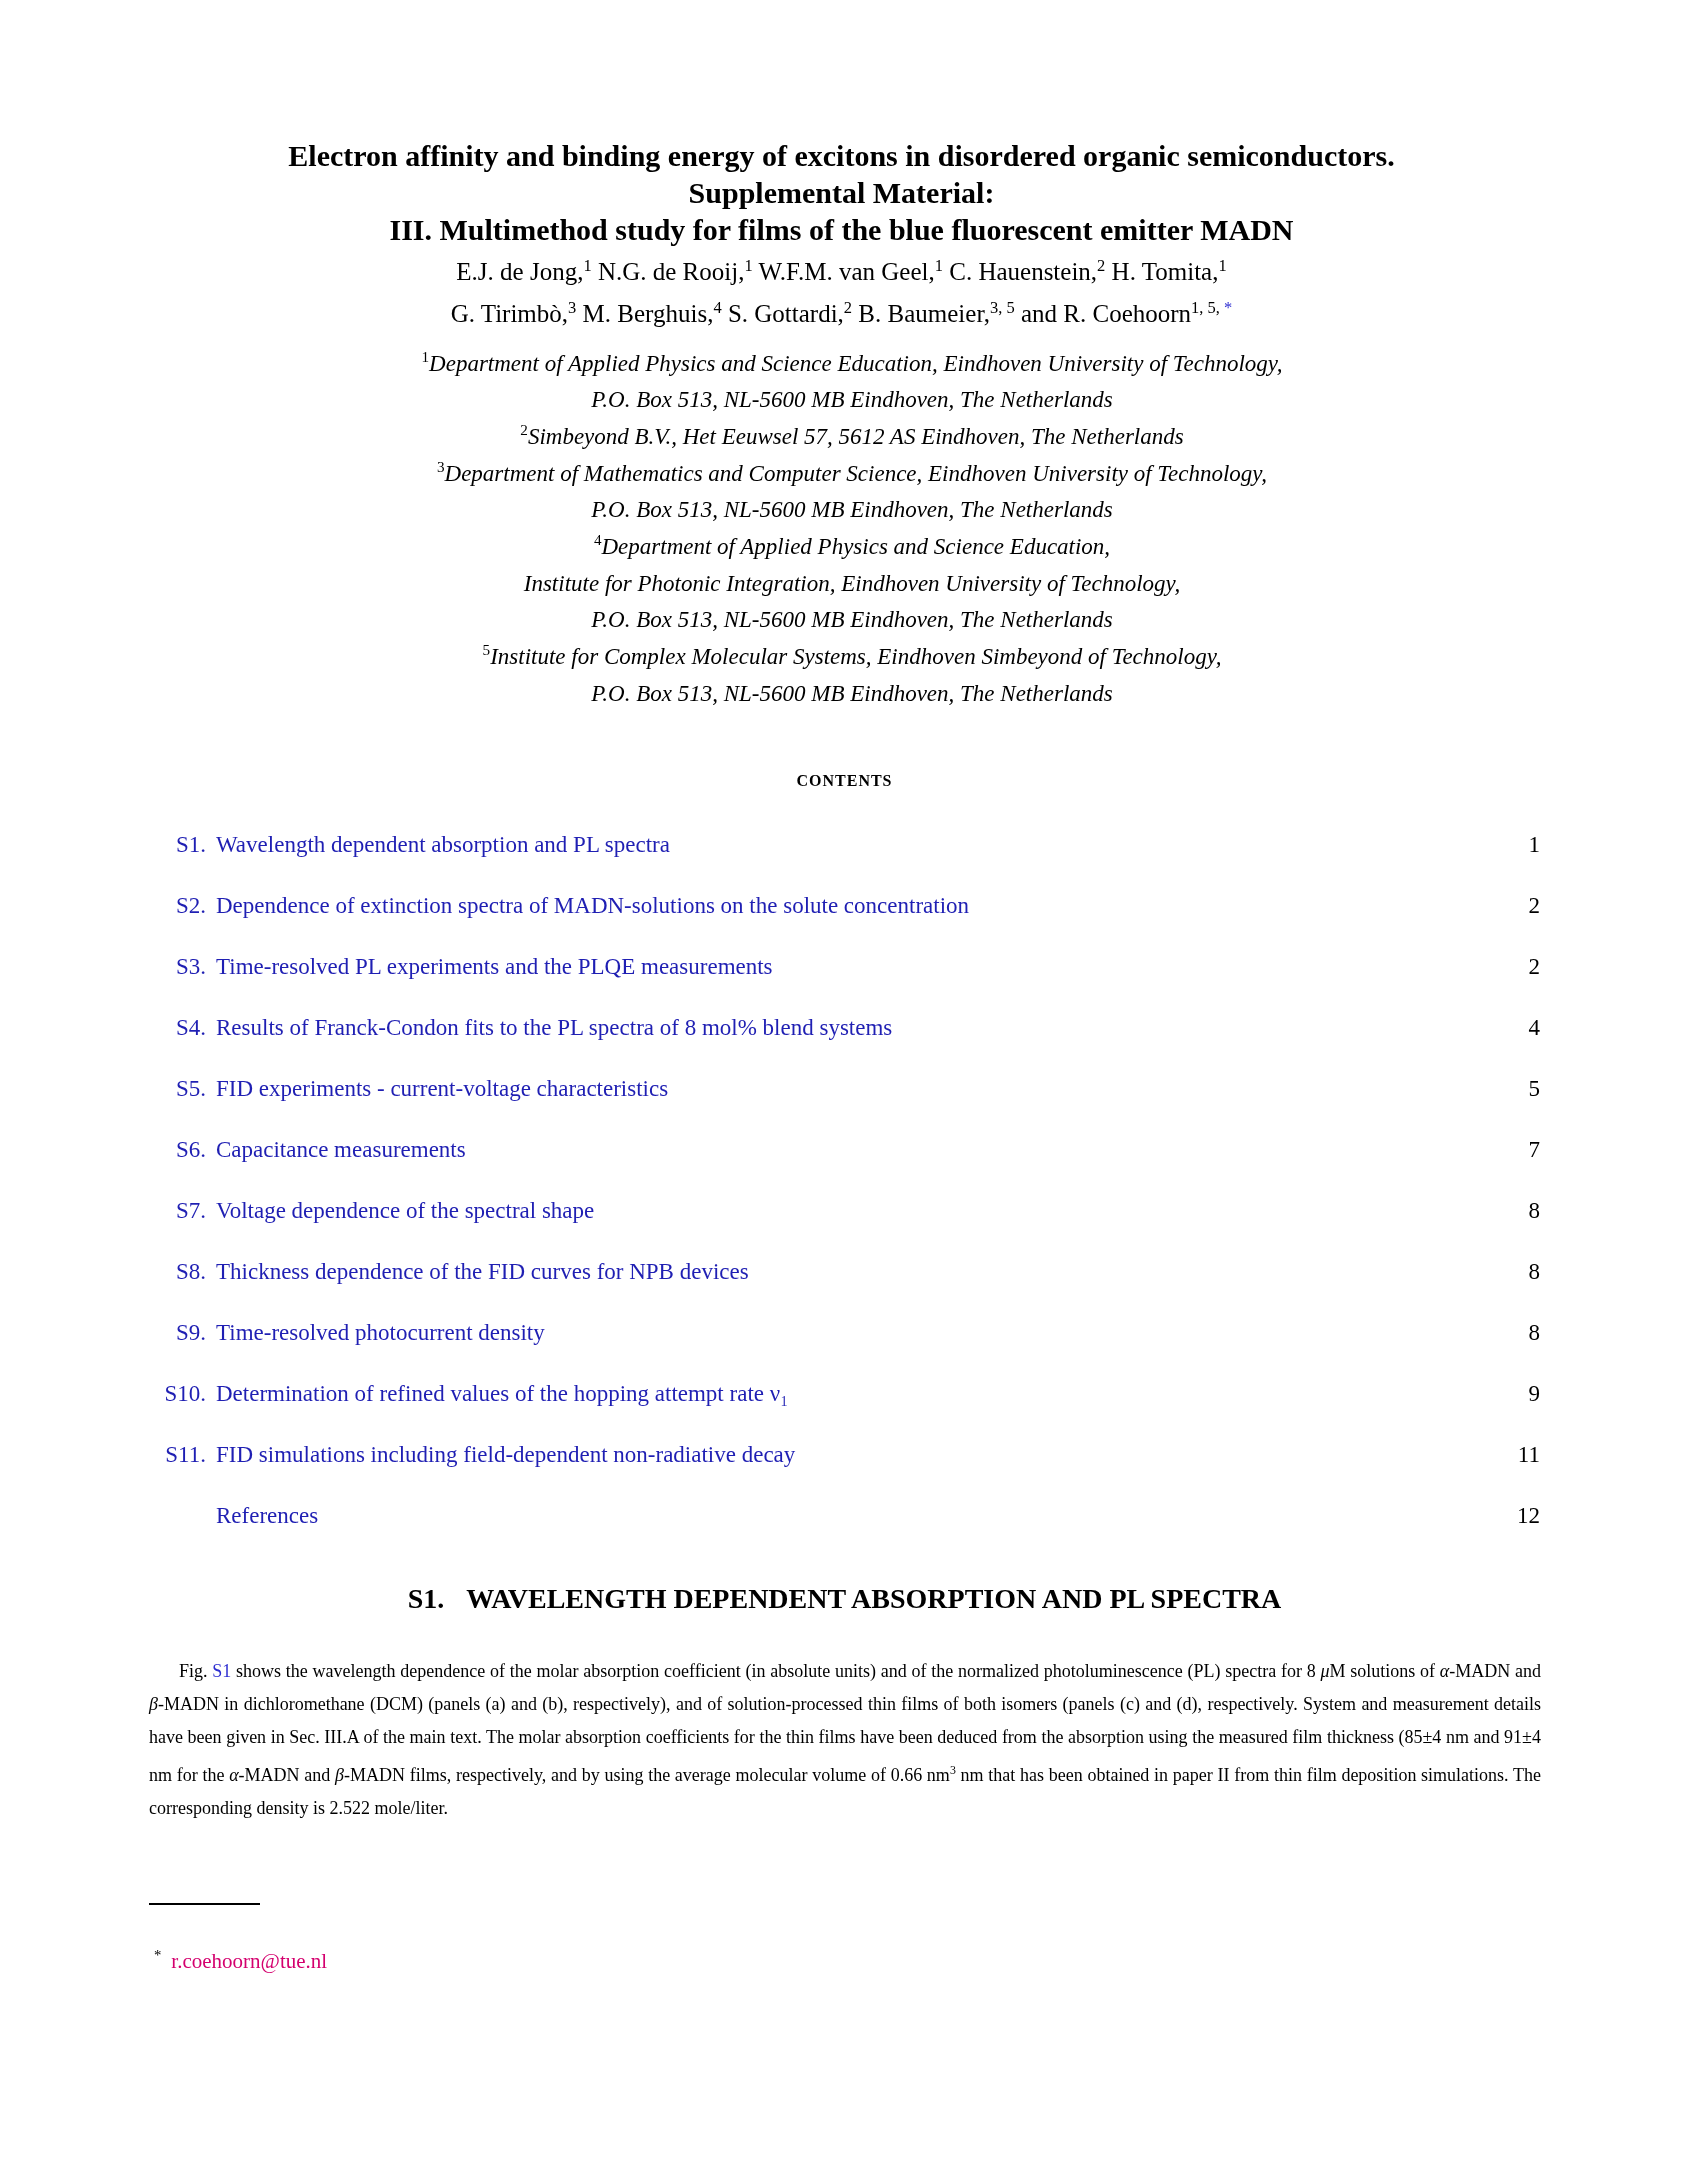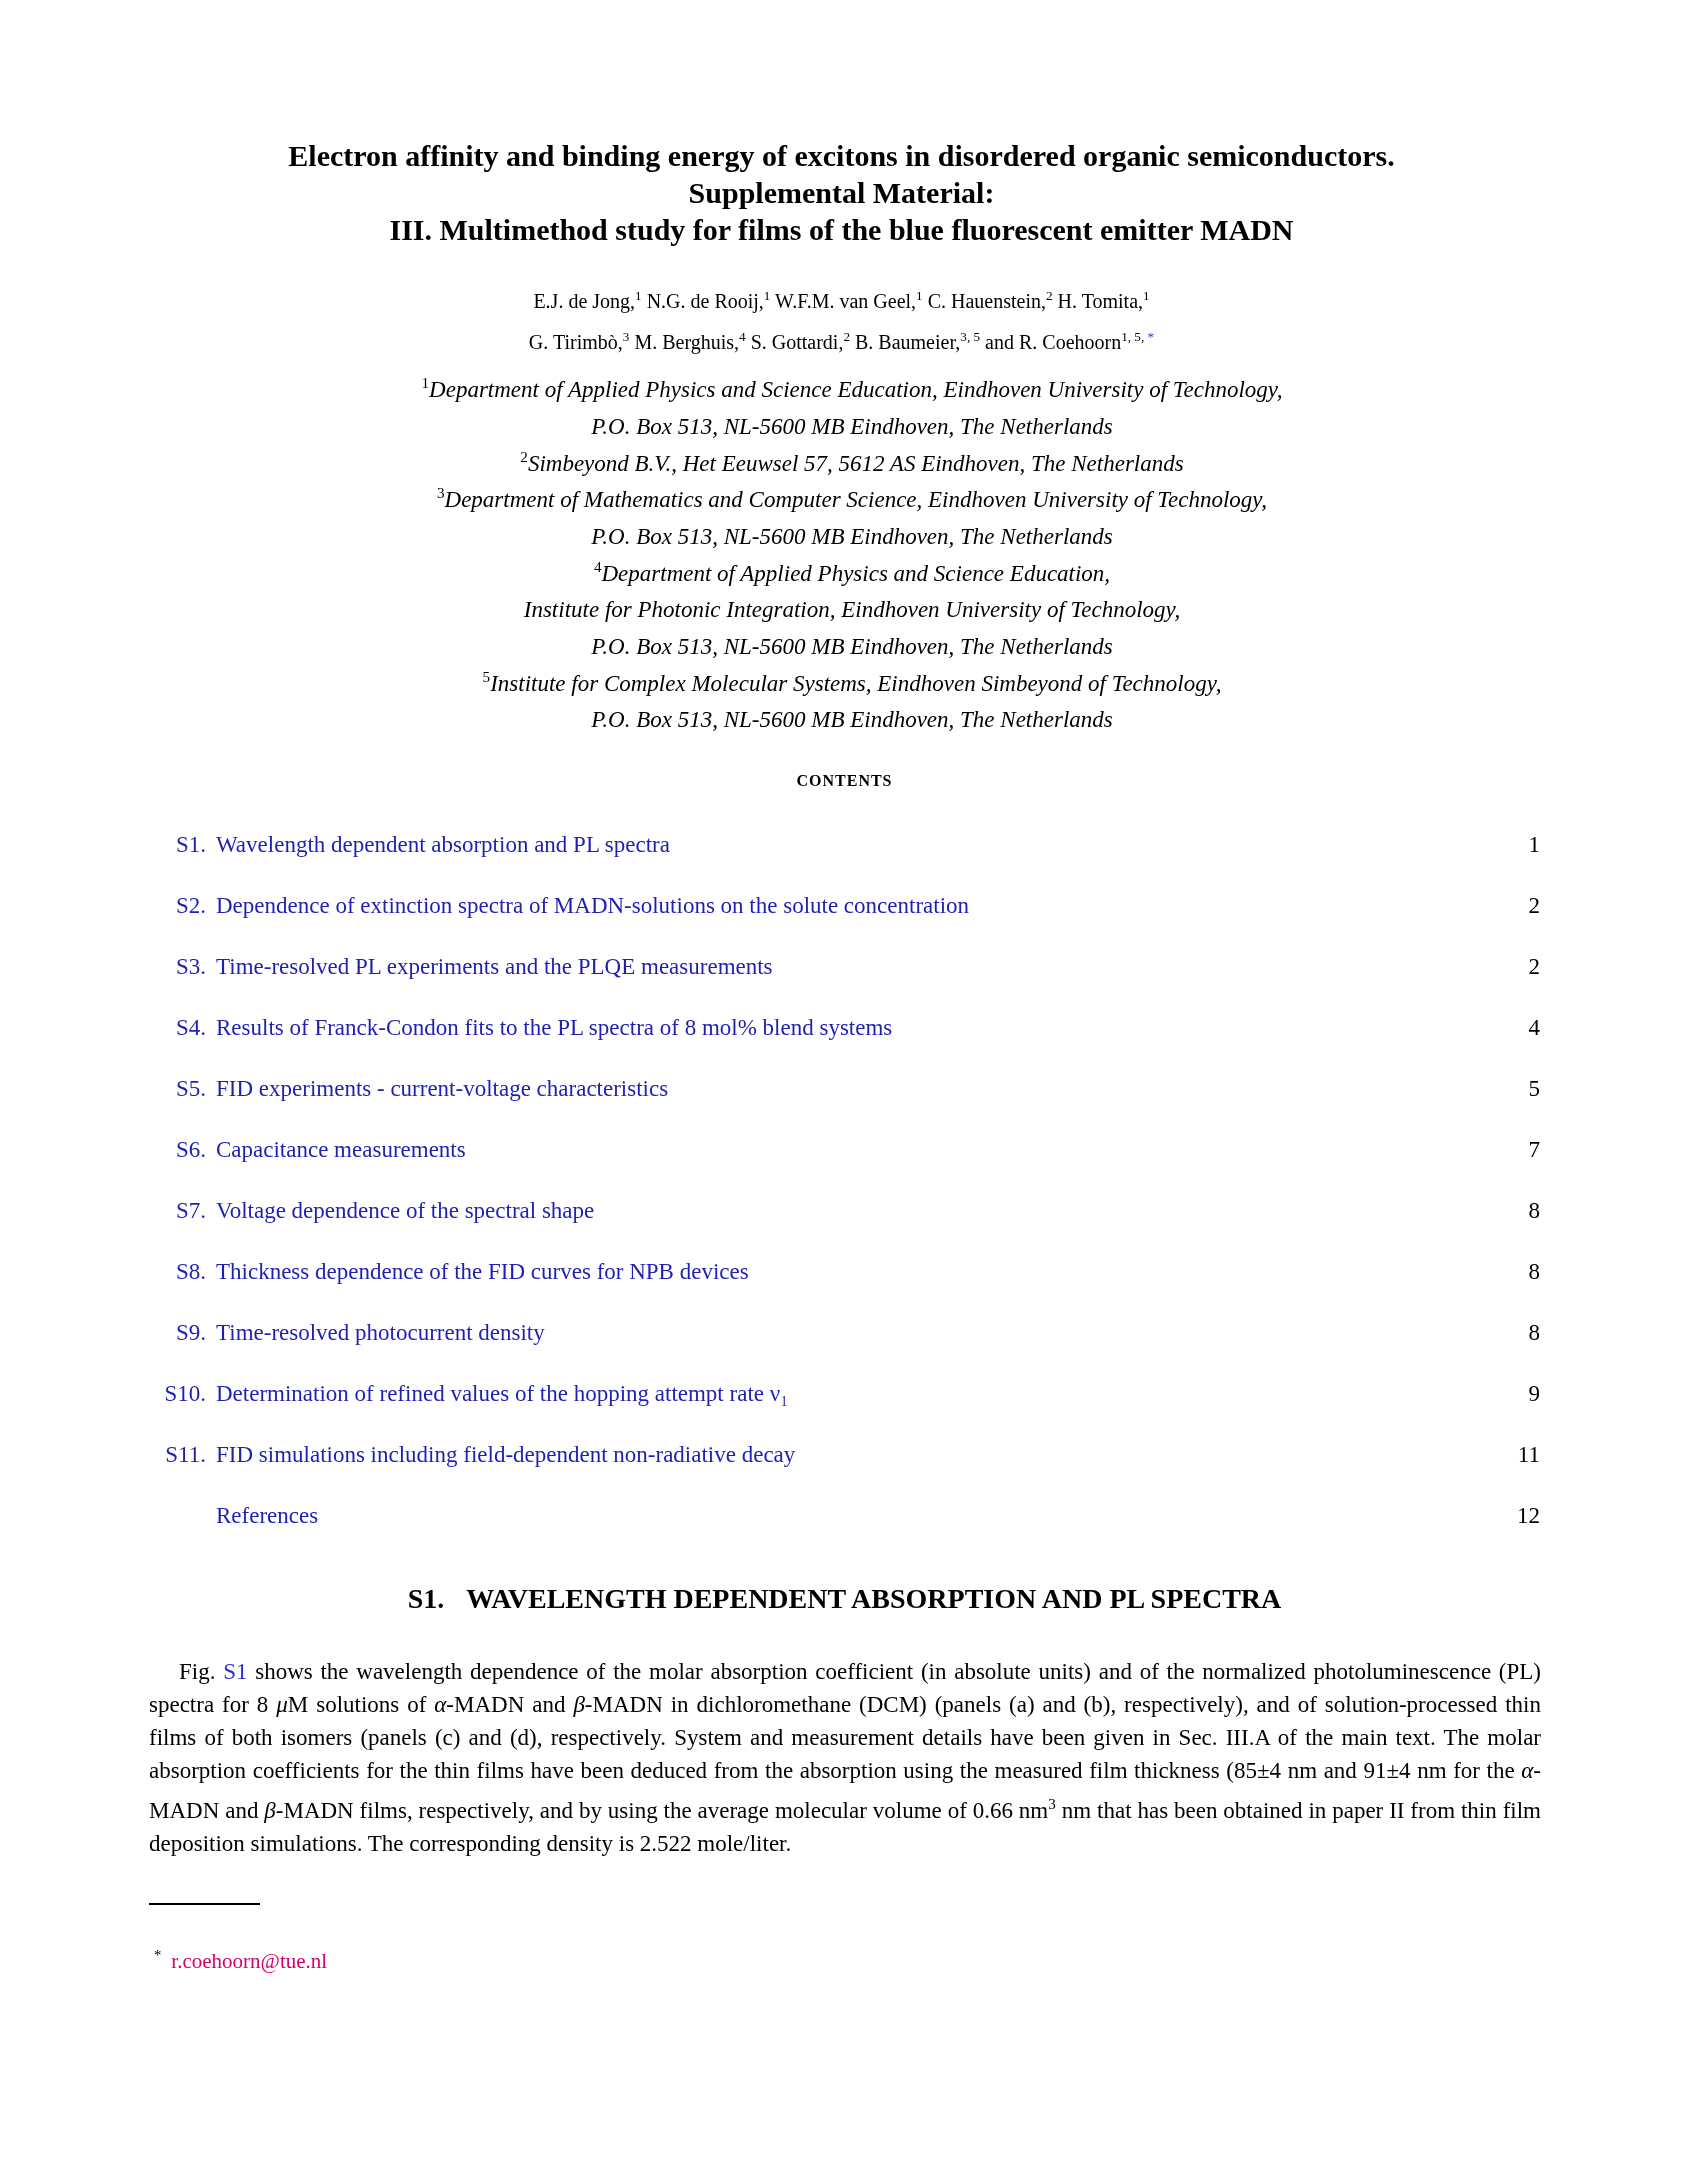--- a/index.html
+++ b/index.html
@@ -16,40 +16,40 @@
     width:1683px;height:2178px;
     background:var(--paper);
     color:var(--ink);
     font-family:"Liberation Serif","DejaVu Serif",serif;
     margin:0 auto;
     overflow:hidden;
   }
   
   .header{position:absolute;top:137px;left:0;width:1683px;text-align:center;}
   .title-line{font-weight:bold;font-size:30px;line-height:37px;}
-  .authors{margin-top:30px;font-size:20px;line-height:36px;}
+  .authors{font-size:25px;line-height:36px;}
   .authors sup{font-size:66%;}
   .affiliations{margin-top:9px;font-style:italic;font-size:23px;line-height:30px;margin-left:21px;}
   .affiliations sup{font-size:66%;font-style:normal;}
   .aff-line{white-space:nowrap;}
   
   .contents{position:absolute;top:772px;left:149px;width:1391px;}
   .contents-heading{text-align:center;font-weight:bold;font-size:16px;letter-spacing:1px;}
   .toc{margin-top:41px;font-size:23px;}
   .toc-row{display:flex;align-items:baseline;line-height:27px;margin-bottom:34px;}
   .toc-num{width:57px;text-align:right;color:var(--toc-blue);flex:0 0 auto;}
   .toc-title{margin-left:10px;color:var(--toc-blue);flex:1 1 auto;}
   .toc-page{flex:0 0 auto;text-align:right;color:var(--ink);}
   
   .section-heading{position:absolute;top:1583px;left:149px;width:1391px;text-align:center;font-weight:bold;font-size:28px;}
   .section-heading .sec-num{margin-right:22px;}
   
   .body-par{
     position:absolute;top:1655px;left:149px;width:1392px;
-    font-size:23px;line-height:33px;
+    font-size:18px;line-height:33px;
     text-align:justify;text-indent:30px;
   }
   .body-par sup{font-size:66%;}
   .it{font-style:italic;}
   .link{color:var(--link-blue);}
   
   .footnote{position:absolute;top:1903px;left:149px;width:792px;font-size:21px;}
   .footnote-rule{width:111px;border-top:2px solid var(--ink);}
   .footnote-text{margin-top:42px;padding-left:5px;}
   .footnote-text sup{font-size:70%;margin-right:10px;color:var(--ink);}

